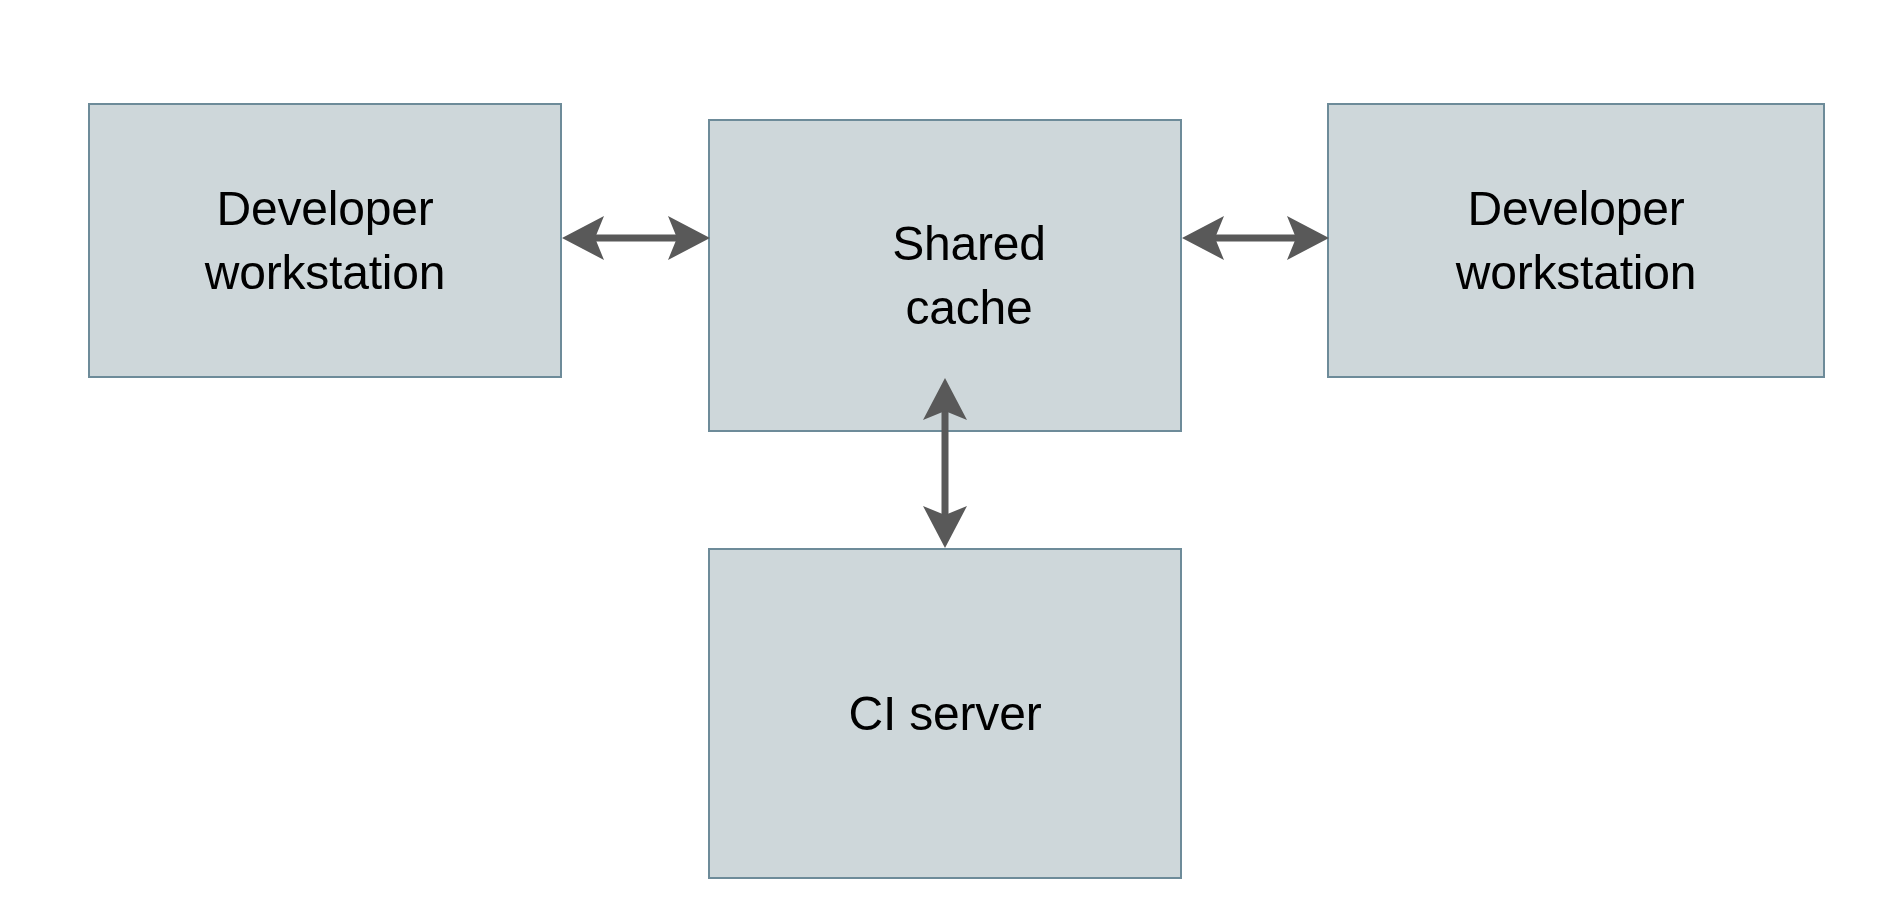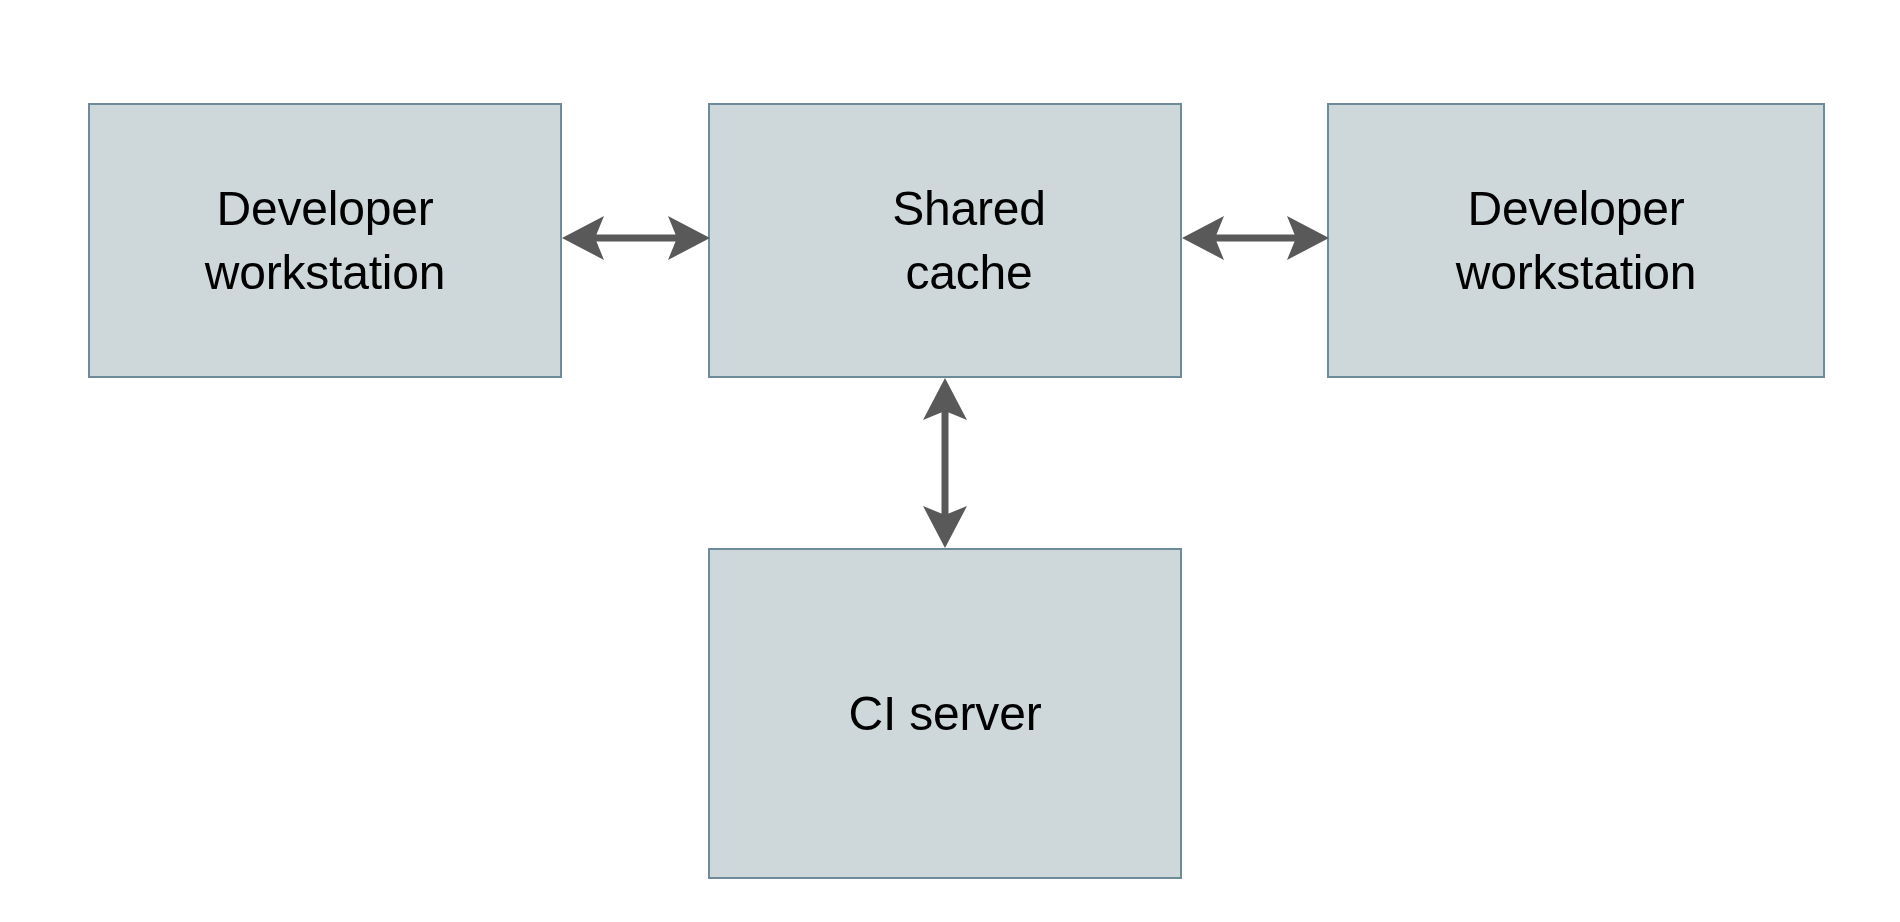--- a/index.html
+++ b/index.html
@@ -37,21 +37,21 @@
     user-select: none;
   }
   .node-label {
     display: block;
     width: 100%;
     padding: 0 6px;
     box-sizing: border-box;
   }
   
   #node-dev-left   { left: 88px;   top: 103px; width: 474px; height: 275px; }
-  #node-cache      { left: 708px;  top: 103px; width: 474px; height: 275px; padding-left: 48px; }
+  #node-cache      { left: 708px;  top: 119px; width: 474px; height: 313px; padding-left: 48px; }
   #node-dev-right  { left: 1327px; top: 103px; width: 498px; height: 275px; }
   #node-ci         { left: 708px;  top: 548px; width: 474px; height: 331px; }
 
   .connector {
     position: absolute;
     overflow: visible;
   }
   #conn-left-cache  { left: 560px;  top: 196px;  width: 152px; height: 84px; }
   #conn-cache-right { left: 1180px; top: 196px;  width: 151px; height: 84px; }
   #conn-cache-ci    { left: 903px;  top: 376px;  width: 84px;  height: 174px; }

